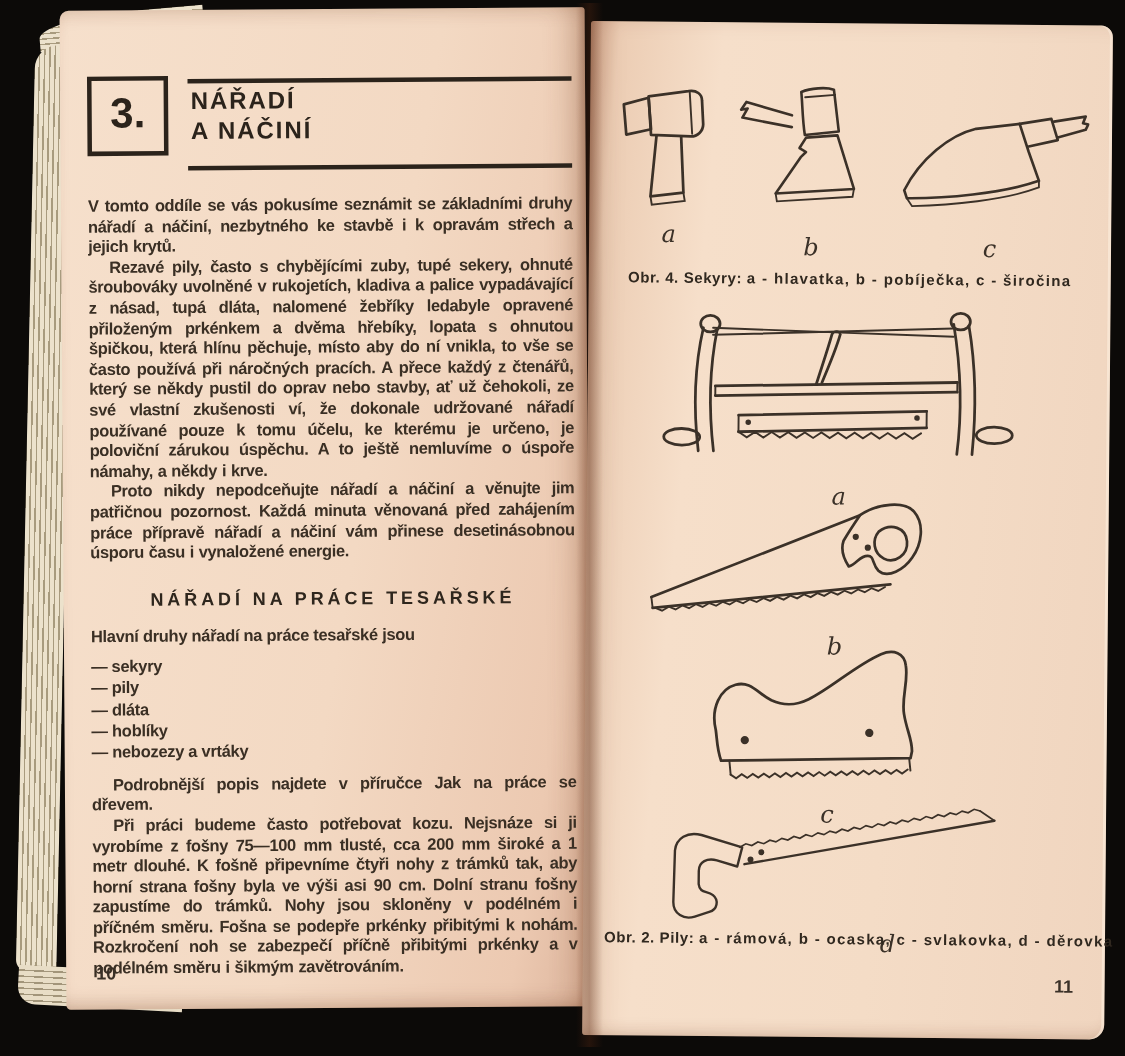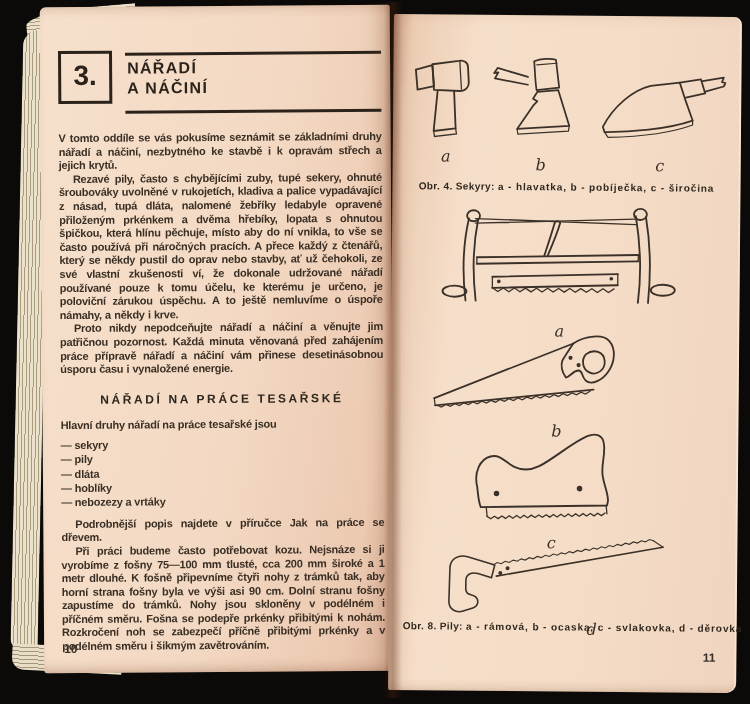--- a/index.html
+++ b/index.html
@@ -247,21 +247,21 @@
         <circle class="rivet" cx="79" cy="50" r="2.5"></circle>
         <circle class="rivet" cx="88" cy="44" r="2.5"></circle>
         <path class="ink" d="M74,54 L282,16"></path>
         <path class="ink-thin" d="M70,40 l5,-3 l5,1.4 l5,-3 l5,1.4 l5,-3 l5,1.4 l5,-3 l5,1.4 l5,-3 l5,1.4 l5,-3 l5,1.4 l5,-3 l5,1.4 l5,-3 l5,1.4 l5,-3 l5,1.4 l5,-3 l5,1.4 l5,-3 l5,1.4 l5,-3 l5,1.4 l5,-3 l5,1.4 l5,-3 l5,1.4 l5,-3 l5,1.4 l5,-3 l5,1.4 l5,-3 l5,1.4 l5,-3 l5,1.4 l5,-3 l5,1.4 l5,-3 l5,1.4"></path>
         <path class="ink-thin" d="M270,8 L282,16"></path>
       </svg>
       <div class="fig-label" style="margin-left:70px">d</div>
     </div>
 
     <div class="caption caption2">
-      <span class="cap-title">Obr. 8. Pily:</span>
+      <span class="cap-title">Obr. 2. Pily:</span>
       <span class="cap-items">a - rámová, b - ocaska, c - svlakovka, d - děrovka</span>
     </div>
 
     <div class="pnum pnum-right">11</div>
   </div>
 
   <div class="spine-shadow"></div>
 </div>
 
 </body></html>

